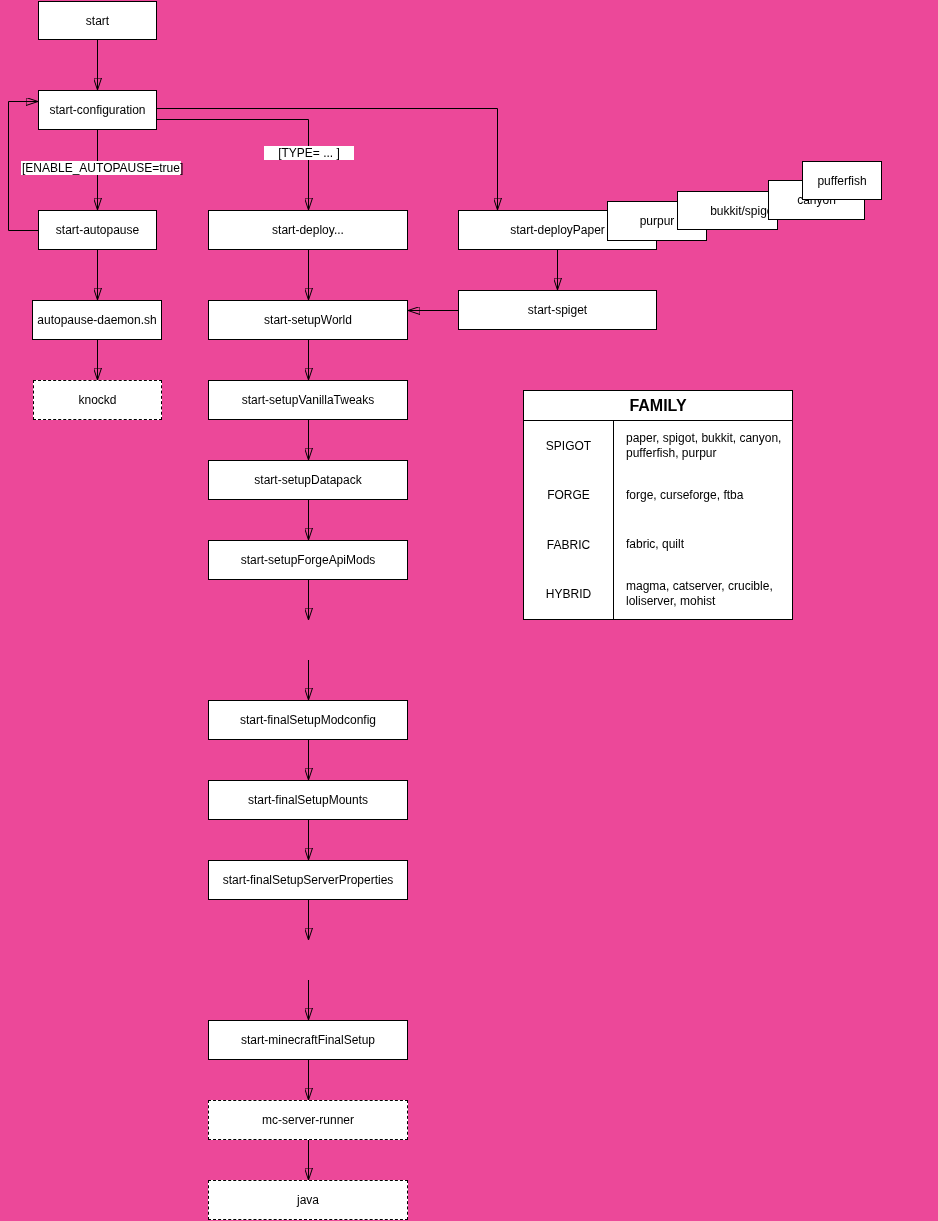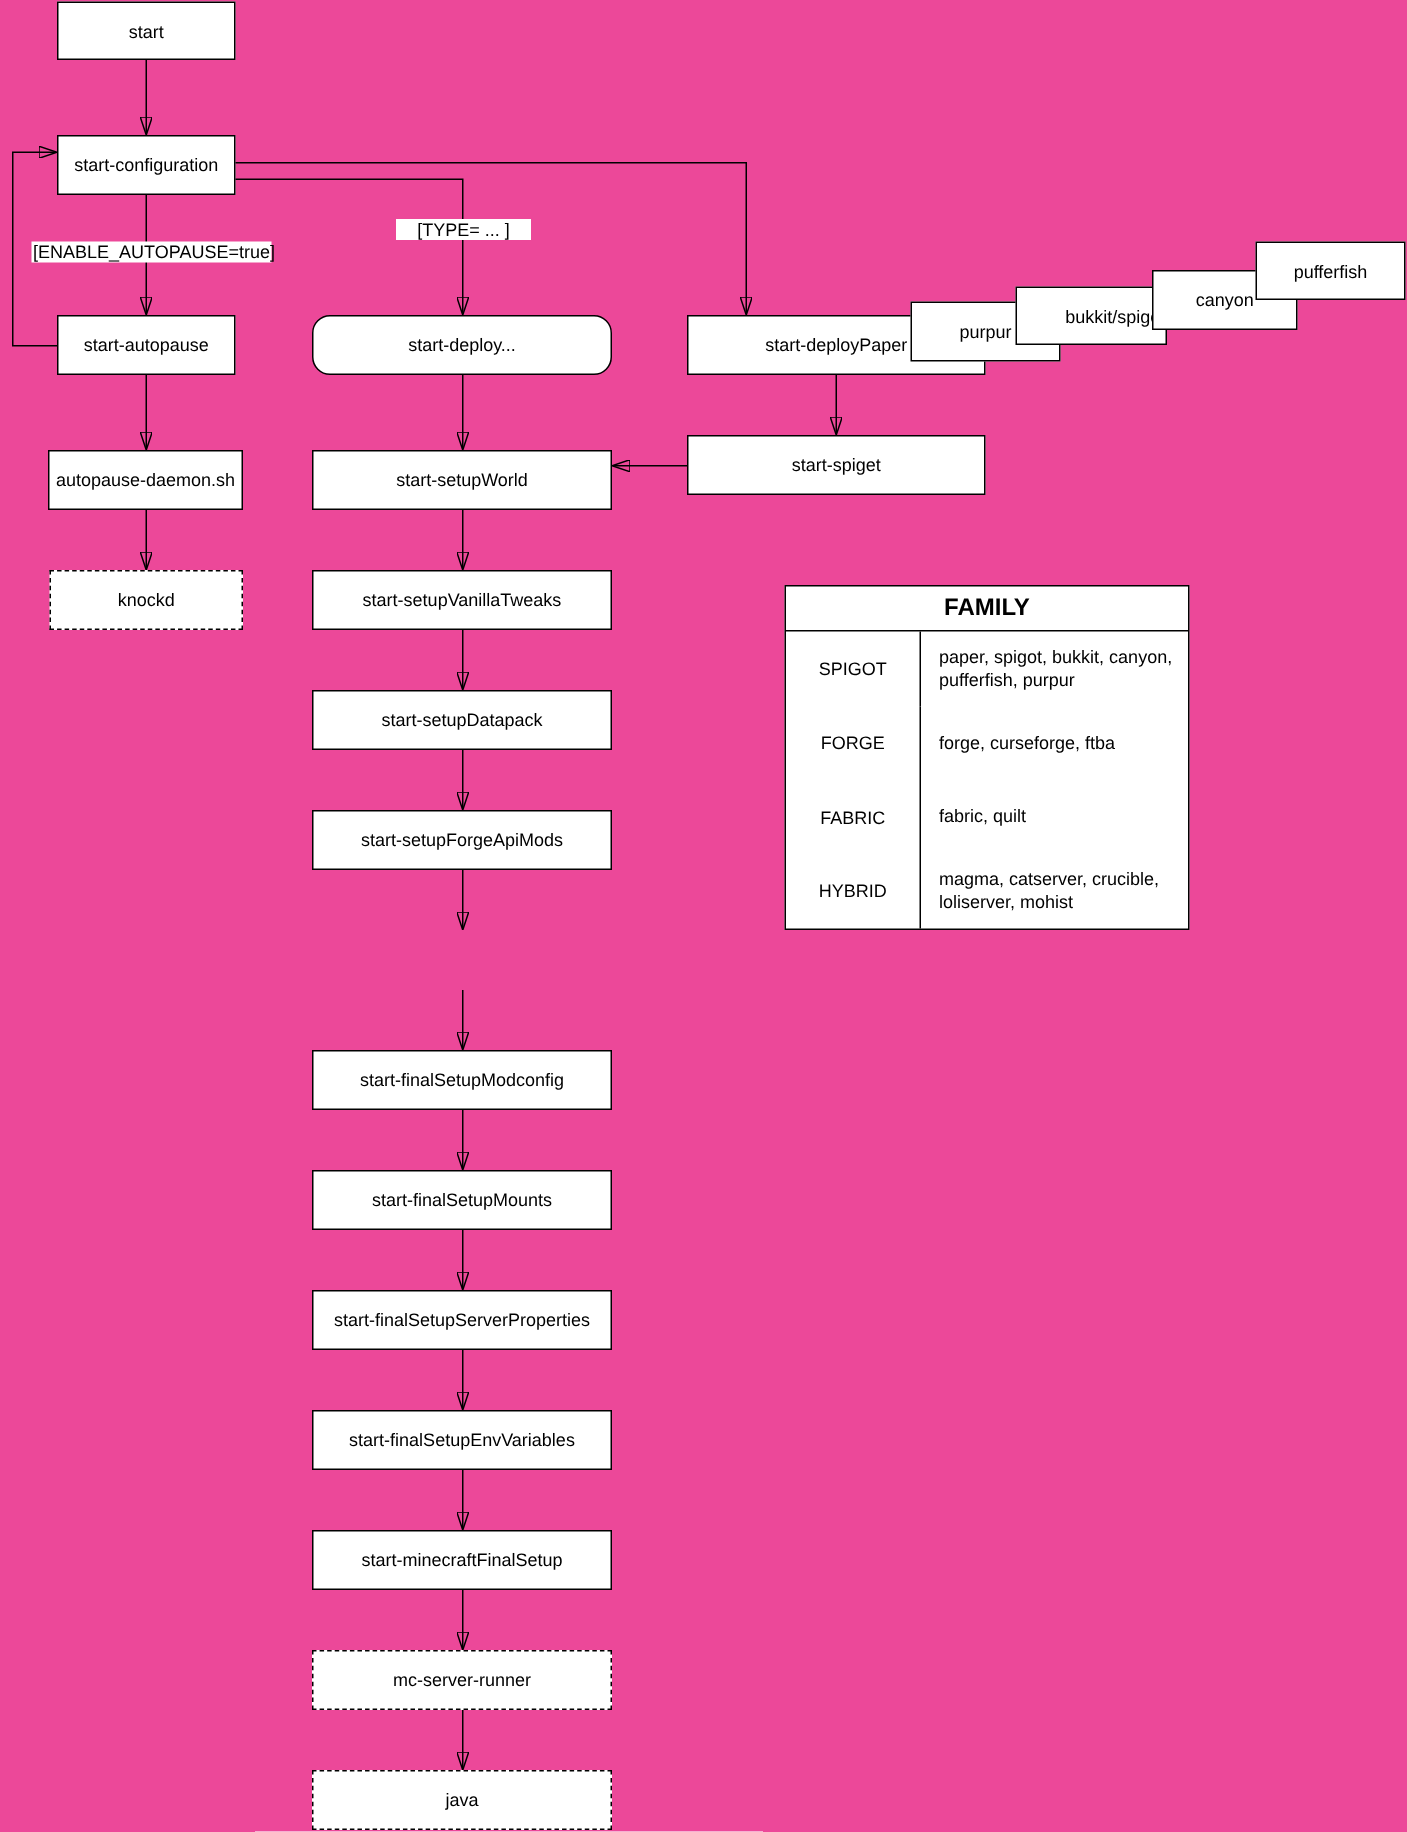--- a/index.html
+++ b/index.html
@@ -129,38 +129,37 @@
     <path d="M557.5 250 L557.5 289" marker-end="url(#arr)"></path>
     <path d="M458 310.5 L409 310.5" marker-end="url(#arr)"></path>
   </svg>
 
   <div class="node" style="left:38px; top:1px; width:119px; height:39px;">start</div>
   <div class="node" style="left:38px; top:90px; width:119px; height:40px;">start-configuration</div>
   <div class="node" style="left:38px; top:210px; width:119px; height:40px;">start-autopause</div>
   <div class="node" style="left:32px; top:300px; width:130px; height:40px;">autopause-daemon.sh</div>
   <div class="node dashed" style="left:33px; top:380px; width:129px; height:40px;">knockd</div>
 
-  <div class="node" style="left:208px; top:210px; width:200px; height:40px;border-radius:12px;">start-deploy...</div>
+  <div class="node" style="left:208px; top:210px; width:200px; height:40px;">start-deploy...</div>
   <div class="node" style="left:208px; top:300px; width:200px; height:40px;">start-setupWorld</div>
   <div class="node" style="left:208px; top:380px; width:200px; height:40px;">start-setupVanillaTweaks</div>
   <div class="node" style="left:208px; top:460px; width:200px; height:40px;">start-setupDatapack</div>
   <div class="node" style="left:208px; top:540px; width:200px; height:40px;">start-setupForgeApiMods</div>
   <div class="node" style="left:208px; top:700px; width:200px; height:40px;">start-finalSetupModconfig</div>
   <div class="node" style="left:208px; top:780px; width:200px; height:40px;">start-finalSetupMounts</div>
   <div class="node" style="left:208px; top:860px; width:200px; height:40px;">start-finalSetupServerProperties</div>
-  <div class="node" style="left:208px; top:940px; width:200px; height:40px;">start-finalSetupEnvVariables</div>
   <div class="node" style="left:208px; top:1020px; width:200px; height:40px;">start-minecraftFinalSetup</div>
   <div class="node dashed" style="left:208px; top:1100px; width:200px; height:40px;">mc-server-runner</div>
   <div class="node dashed" style="left:208px; top:1180px; width:200px; height:40px;">java</div>
 
   <div class="node" style="left:458px; top:210px; width:199px; height:40px;">start-deployPaper</div>
   <div class="node z2" style="left:607px; top:201px; width:100px; height:40px;">purpur</div>
   <div class="node z3" style="left:677px; top:191px; width:101px; height:39px;">bukkit/spigot</div>
   <div class="node z4" style="left:768px; top:180px; width:97px; height:40px;">canyon</div>
-  <div class="node z5" style="left:837px; top:161px; width:100px; height:39px;">pufferfish</div>
+  <div class="node z5" style="left:802px; top:161px; width:80px; height:39px;">pufferfish</div>
   <div class="node" style="left:458px; top:290px; width:199px; height:40px;">start-spiget</div>
 
   <div class="edge-label" style="left:21px; top:161px; width:160px;">[ENABLE_AUTOPAUSE=true]</div>
   <div class="edge-label" style="left:264px; top:146px; width:90px;">[TYPE= ... ]</div>
 
   <div class="family-table">
     <div class="ft-title">FAMILY</div>
     <div class="ft-body">
       <div class="ft-family">SPIGOT</div>
       <div class="ft-members">paper, spigot, bukkit, canyon, pufferfish, purpur</div>

